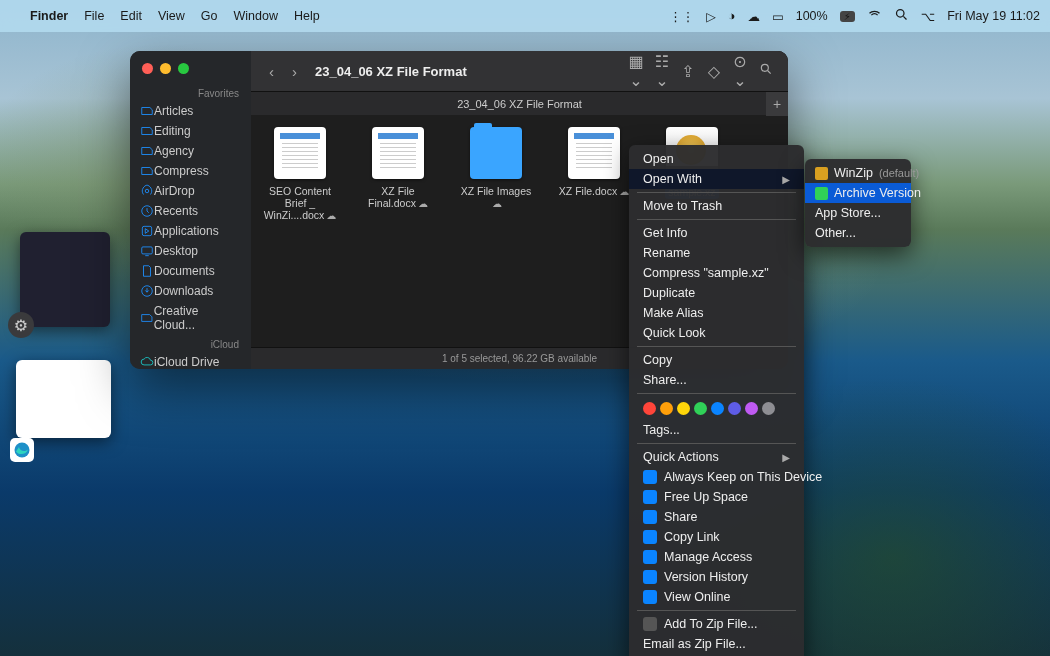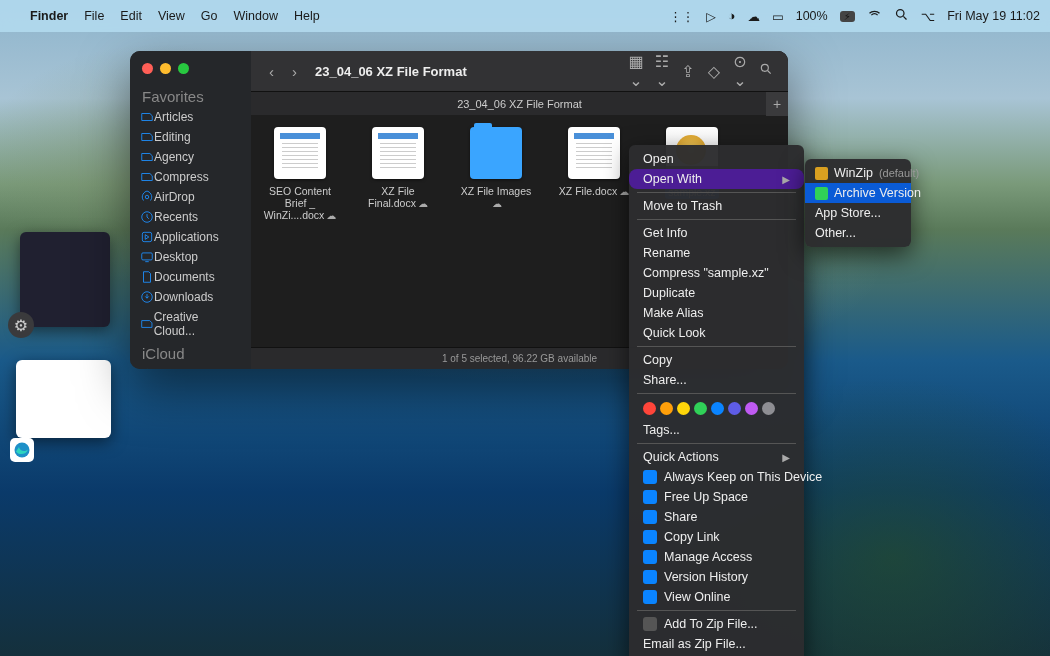--- a/index.html
+++ b/index.html
@@ -21,21 +21,21 @@
   .menubar .right { margin-left:auto; display:flex; gap:12px; align-items:center; }
   .menubar svg { width:15px; height:15px; }
   .apple { font-size:15px; margin-right:4px;}
 
   
   .finder { position:absolute; left:130px; top:51px; width:658px; height:318px; background:#2a2a2c; border-radius:10px; overflow:hidden; box-shadow:0 20px 50px rgba(0,0,0,.5); display:flex; z-index:10; color:#ddd; }
   .side { width:121px; background:#25272a; padding:8px 0; font-size:12px; overflow:hidden;}
   .traffic { display:flex; gap:7px; padding:4px 12px 10px; }
   .dot { width:11px; height:11px; border-radius:50%; }
   .r{background:#ff5f57}.y{background:#febc2e}.g{background:#28c840}
-  .sec-label{color:#888;font-size:15px;padding:4px 12px 2px;}
+  .sec-label{color:#888;font-size:10px;padding:4px 12px 2px;text-align:right;}
   .side-item{display:flex;align-items:center;padding:3px 10px;color:#ccc;cursor:default;}
   .side-item svg{width:14px;height:14px;stroke:#1e90ff;fill:none;stroke-width:1.5;}
   .side-item.cloud svg{stroke:#1ac8c8;}
   .main { flex:1; display:flex; flex-direction:column; background:#1e1e1e; }
   .toolbar { height:40px; display:flex; align-items:center; padding:0 14px; gap:10px; background:#323234;}
   .nav-arrow{color:#aaa;font-size:15px;padding:0 4px;}
   .title{font-weight:600;font-size:13px;color:#eee;margin-left:4px;}
   .tspacer{flex:1}
   .ticon{color:#aaa;width:16px;text-align:center;}
   .pathbar{height:24px;background:#2a2a2c;display:flex;align-items:center;justify-content:center;font-size:11px;color:#ccc;border-top:1px solid #111;}
@@ -50,21 +50,21 @@
   .ficon.xz{background:linear-gradient(#fff,#eee);}
   .ficon.xz::before{content:"";position:absolute;left:10px;top:8px;width:30px;height:30px;border-radius:50%;background:radial-gradient(#f7d060,#d99a20);}
   .ficon.xz::after{content:"xz";position:absolute;bottom:2px;left:0;right:0;font-size:8px;background:#555;color:#fff;padding:1px 0;}
   .fname.sel{background:#0a5bd6;color:#fff;border-radius:3px;padding:1px 3px;display:inline-block;}
   .cloud-badge{font-size:10px;color:#aaa;margin-left:2px;}
   .status{height:22px;background:#2a2a2c;display:flex;align-items:center;justify-content:center;font-size:10px;color:#999;border-top:1px solid #111;}
 
   
   .cmenu{position:absolute;left:629px;top:145px;width:175px;background:rgba(44,44,46,.97);border-radius:6px;padding:4px 0;font-size:12.5px;color:#eee;box-shadow:0 8px 25px rgba(0,0,0,.6);z-index:30;}
   .cmenu .mi{padding:3px 14px;display:flex;align-items:center;gap:7px;white-space:nowrap;}
-  .cmenu .mi.hi{background:#4c1d95;border-radius:8px;}
+  .cmenu .mi.hi{background:#0f172a;}
   .cmenu .sep{height:1px;background:#555;margin:3px 8px;}
   .cmenu .arrow{margin-left:auto;font-size:10px;color:#aaa;}
   .cmenu .tagrow{display:flex;gap:4px;padding:5px 14px;}
   .cmenu .tag{width:13px;height:13px;border-radius:50%;}
   .cmenu .qicon{width:14px;height:14px;border-radius:3px;background:#0a84ff;display:inline-block;flex-shrink:0;}
 
   
   .submenu{position:absolute;left:805px;top:159px;width:106px;background:rgba(44,44,46,.97);border-radius:6px;padding:4px 0;font-size:12.5px;color:#eee;box-shadow:0 8px 25px rgba(0,0,0,.6);z-index:31;}
   .submenu .mi{padding:3px 10px;display:flex;align-items:center;gap:6px;white-space:nowrap;}
   .submenu .mi.sel{background:#0a5bd6;}

